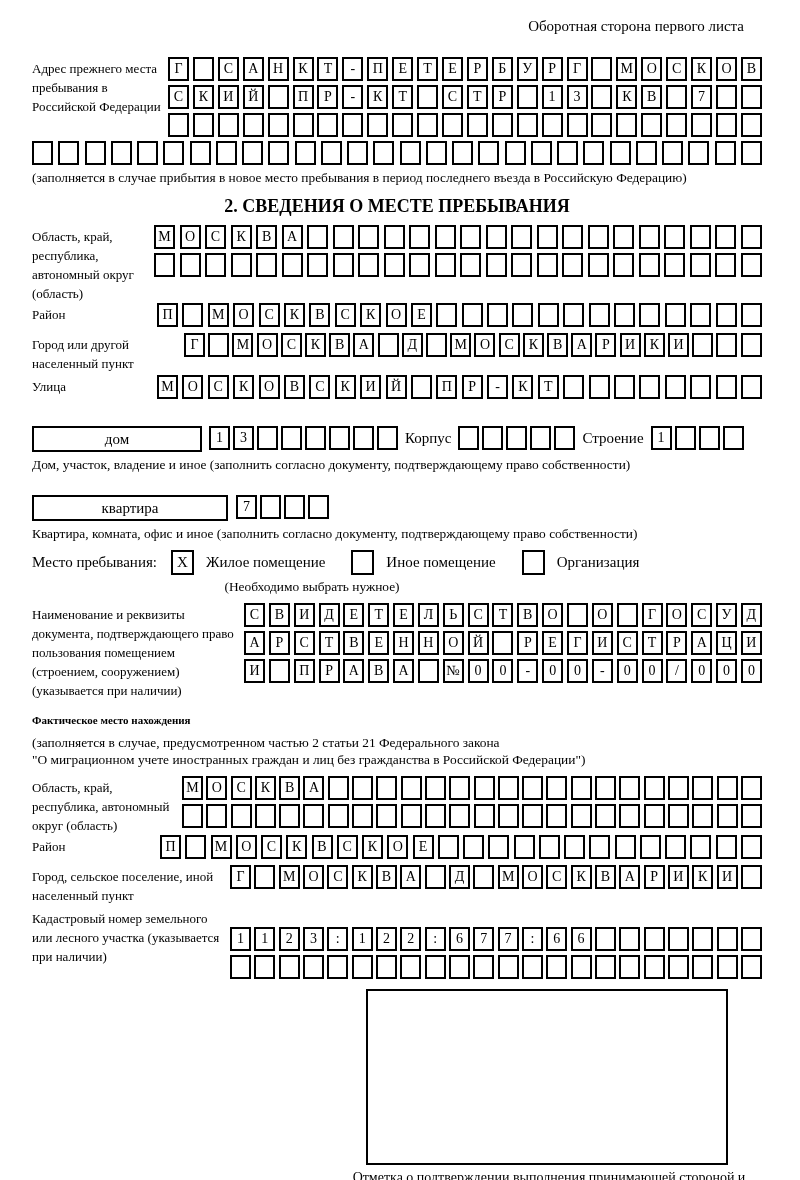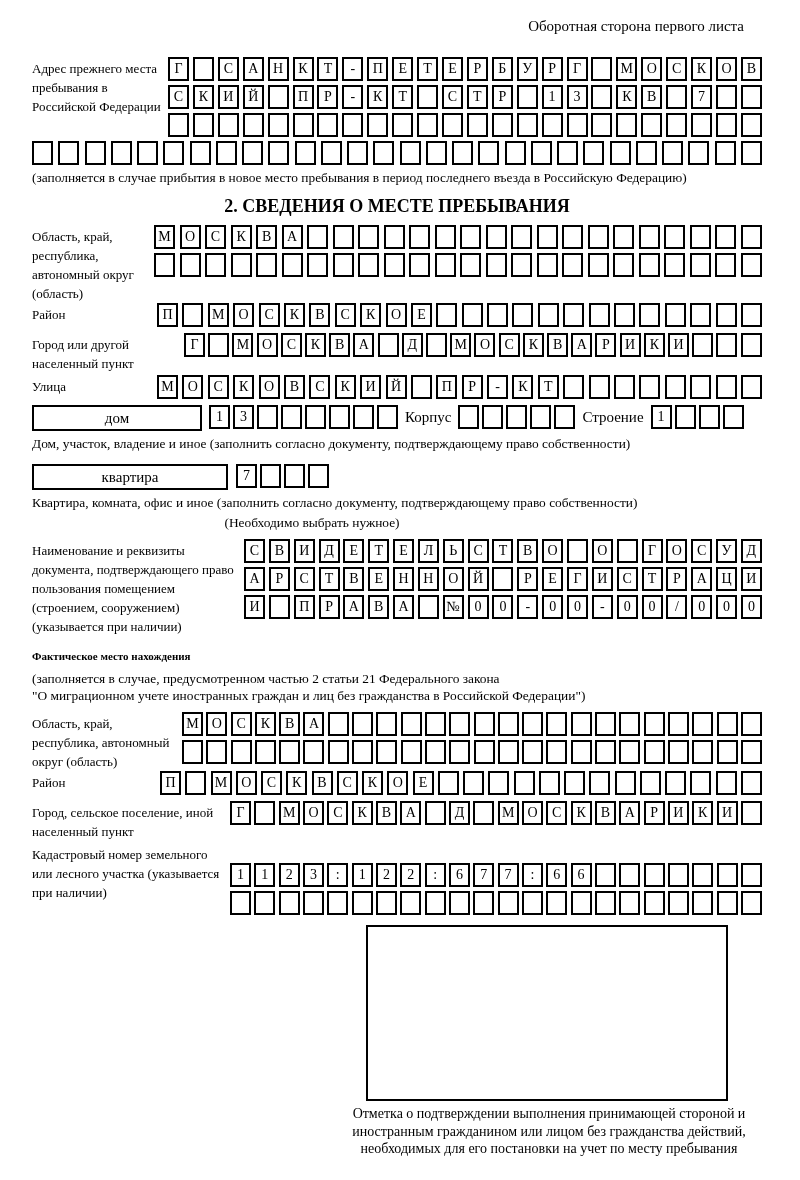--- a/index.html
+++ b/index.html
@@ -29,22 +29,22 @@
   .center  { }
   .sect-title { font-weight:bold; font-size:18px; text-align:center; margin:10px 0 8px; }
   .sub-title  { font-weight:bold; font-size:11px; text-align:left; margin:14px 0 8px; }
 
   .wide-box {
     flex:none; border:2px solid #000; height:26px; background:#fff;
     display:flex; align-items:center; justify-content:center; font-size:15px;
   }
   .inline-label { font-size:15px; padding-top:4px; flex:none;text-align:center; }
   .house-row { margin-top:2px; }
-  .house-row > * { margin-right:7px; }
-  .apt-row { margin:12px 0 4px; }
+  .house-row > * { margin-right:7px;margin-top:21px; }
+  .apt-row { margin:22px 0 4px; }
   .apt-row > * { margin-right:8px; }
 
   .stay-row { align-items:center; margin-top:8px; }
   .checkbox {
     flex:none; width:23px; height:25px; border:2px solid #000; background:#fff;
     display:flex; align-items:center; justify-content:center; font-size:15px;
   }
   .stay-row .opt-label { font-size:15px; margin:0 26px 0 12px; }
   .stay-note { width:560px; text-align:center; margin:3px 0 8px; }
 
@@ -364,20 +364,29 @@
     <div class="wide-box" style="width:196px">квартира</div>
     <div class="cells tight">
         <span class="cell">7</span>
         <span class="cell"></span>
         <span class="cell"></span>
         <span class="cell"></span>
       </div>
   </div>
   <div class="caption">Квартира, комната, офис и иное (заполнить согласно документу, подтверждающему право собственности)</div>
 
+  <div class="row stay-row">
+    <div class="inline-label" style="padding-top:0;margin-right:14px">Место пребывания:</div>
+    <div class="checkbox">X</div>
+    <div class="opt-label">Жилое помещение</div>
+    <div class="checkbox"></div>
+    <div class="opt-label">Иное помещение</div>
+    <div class="checkbox"></div>
+    <div class="opt-label">Организация</div>
+  </div>
   <div class="caption stay-note">(Необходимо выбрать нужное)</div>
 
   <div class="row doc-block">
     <div class="label lw215">Наименование и реквизиты документа, подтверждающего право пользования помещением (строением, сооружением) (указывается при наличии)</div>
     <div class="rows">
       <div class="cells">
           <span class="cell">С</span>
           <span class="cell">В</span>
           <span class="cell">И</span>
           <span class="cell">Д</span>

